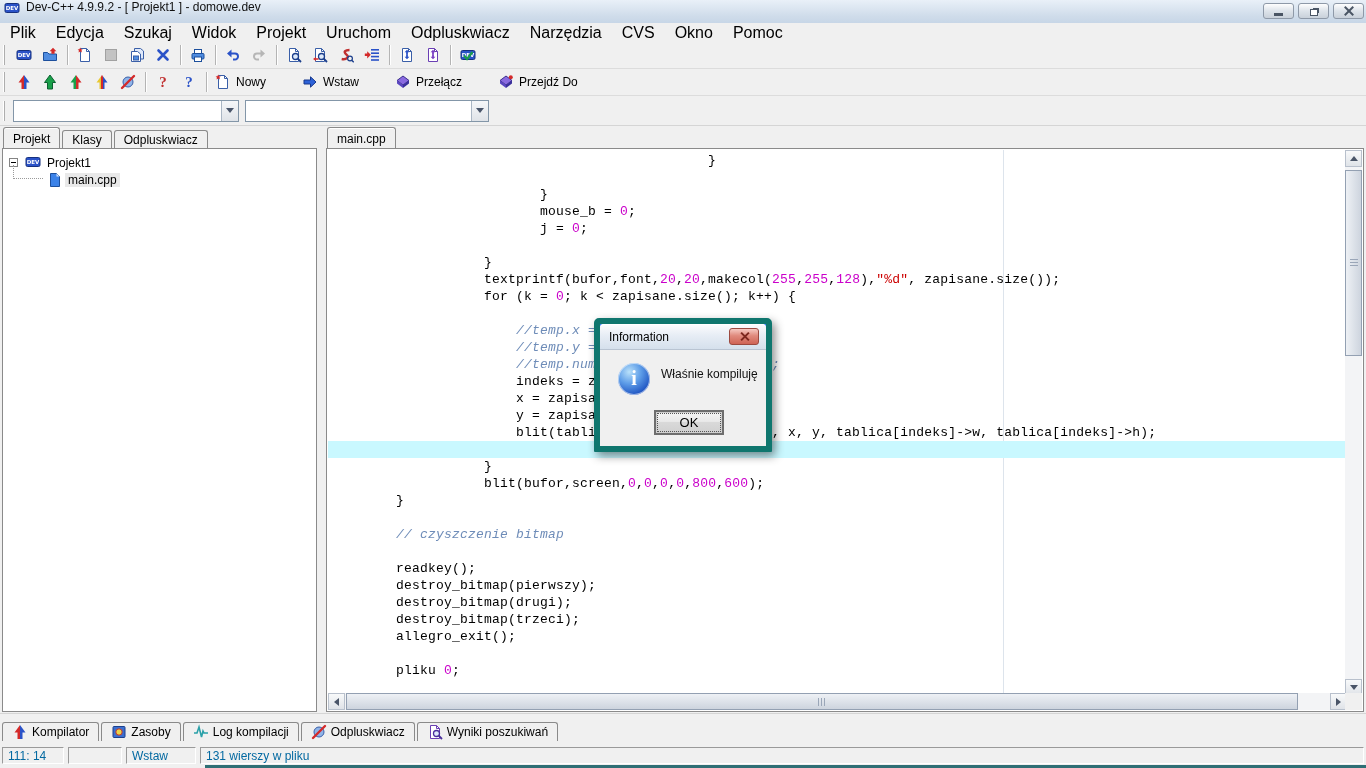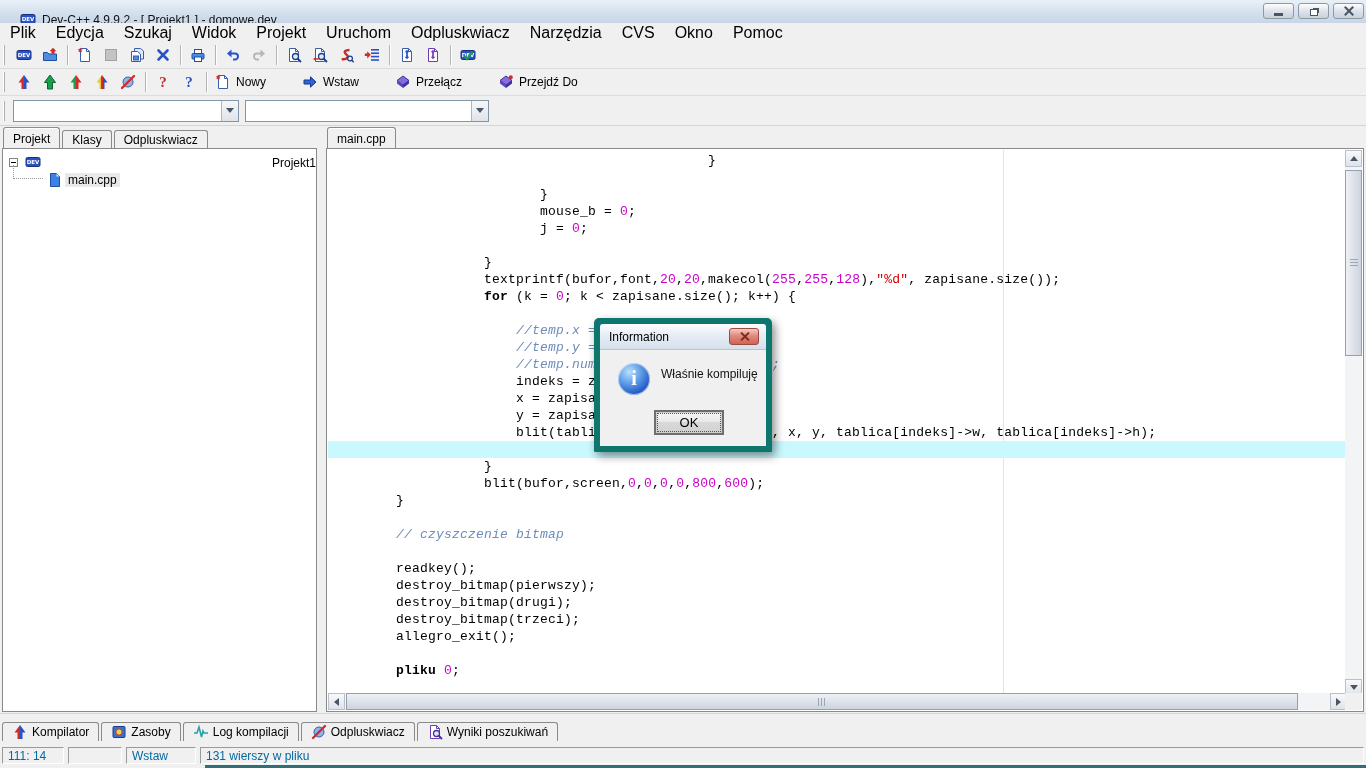--- a/index.html
+++ b/index.html
@@ -3,21 +3,21 @@
 <meta charset="utf-8">
 <style>
   * { margin:0; padding:0; box-sizing:border-box; }
   html,body { width:1366px; height:768px; overflow:hidden; background:#f0f0f0;
               font-family:"Liberation Sans", sans-serif; }
   #app { position:relative; width:1366px; height:768px; background:#f0f0f0; }
 
   
   .titlebar { position:absolute; left:0; top:0; width:1366px; height:28px;
     background:linear-gradient(#e9f0f8,#cfdcea 60%,#c3d3e5); border-bottom:1px solid #97a7ba;
-    display:flex; align-items:flex-end; padding-left:20px; }
+    display:flex; align-items:flex-start; padding-left:4px; }
   .title-text { font-size:12px; color:#111; margin-left:6px; }
   .win-btns { position:absolute; right:2px; top:3px; display:flex; gap:4px; }
   .wbtn { width:31px; height:16px; border:1px solid #8e99a8; border-radius:3px;
     background:linear-gradient(#fefefe,#dde3ea 50%,#c9d1da); display:flex; align-items:center; justify-content:center; }
   .glyph-min { width:9px; height:3px; background:#4a5564; margin-top:6px; }
   .glyph-restore { width:8px; height:7px; border:1px solid #4a5564; background:#fff; box-shadow:2px -2px 0 -1px #4a5564; margin-top:2px;}
   .glyph-close { position:relative; width:10px; height:10px; }
   .glyph-close::before,.glyph-close::after { content:""; position:absolute; left:4px; top:-1px; width:2px; height:12px; background:#4a5564; }
   .glyph-close::before { transform:rotate(45deg);} .glyph-close::after{ transform:rotate(-45deg);}
 
@@ -67,21 +67,21 @@
     border-left:1px dotted #9a9a9a; border-bottom:1px dotted #9a9a9a; }
 
   #editor { position:absolute; left:326px; top:148px; width:1038px; height:564px; background:#fff;
     border:1px solid #8a8a8a; }
   .code-area { position:absolute; left:1px; top:1px; width:1018px; height:544px; overflow:hidden; background:#fff; }
   .margin-line { position:absolute; left:675px; top:0; width:1px; height:100%; background:#dde4ec; }
   #codeLines { position:absolute; left:0; top:2px; width:100%; }
   .code-line { position:relative; height:17px; line-height:17px; padding-left:36px; white-space:pre;
     font-family:"Liberation Mono", monospace; font-size:13px; letter-spacing:0.2px; color:#000; }
   .code-line.hl { background:#c9f8ff; }
-  .tok-n { color:#000; } .tok-kw { color:#000; font-weight:bold; }
+  .tok-n { color:#000; } .tok-kw { color:#000; font-weight:normal; }
   .tok-num { color:#ca00ca; } .tok-str { color:#cc0000; }
   .tok-com { color:#6e8cb8; font-style:italic; }
 
   
   .vscroll { position:absolute; right:1px; top:1px; width:17px; height:546px; background:#f3f4f6; }
   .hscroll { position:absolute; left:1px; bottom:1px; width:1019px; height:17px; background:#f3f4f6; }
   .sbtn { position:absolute; width:17px; height:17px; background:linear-gradient(#f8f9fa,#dfe3e8);
     border:1px solid #b8c0cc; display:flex; align-items:center; justify-content:center; }
   .tri-up { width:0;height:0;border:4px solid transparent;border-bottom:5px solid #4a5568;margin-top:-4px;}
   .tri-dn { width:0;height:0;border:4px solid transparent;border-top:5px solid #4a5568;margin-top:4px;}
@@ -450,21 +450,21 @@
         <span>Projekt</span>
       </div>
       <div class="tab">
         <span>Klasy</span>
       </div>
       <div class="tab">
         <span>Odpluskwiacz</span>
       </div>
     </div>
   <div id="left-panel">
-    <div class="tree-row" style="margin-top:5px;justify-content:flex-end;">
+    <div class="tree-row" style="margin-top:5px;">
       <span class="expand-box"></span>
       <span class="ic" style="position:absolute;left:22px;top:0;">
           <svg width="16" height="16" viewBox="0 0 16 16" xmlns="http://www.w3.org/2000/svg">
             <rect x="1" y="3.5" width="14" height="9" rx="1.5" fill="#2a52c8" stroke="#16307e"></rect>
             <text x="8" y="10.3" font-size="5.5" font-weight="bold" fill="#fff" text-anchor="middle" font-family="DejaVu Sans">DEV</text>
           </svg>
         </span>
       <span class="tree-label" style="margin-left:44px;">Projekt1</span>
     </div>
     <div class="tree-row">

